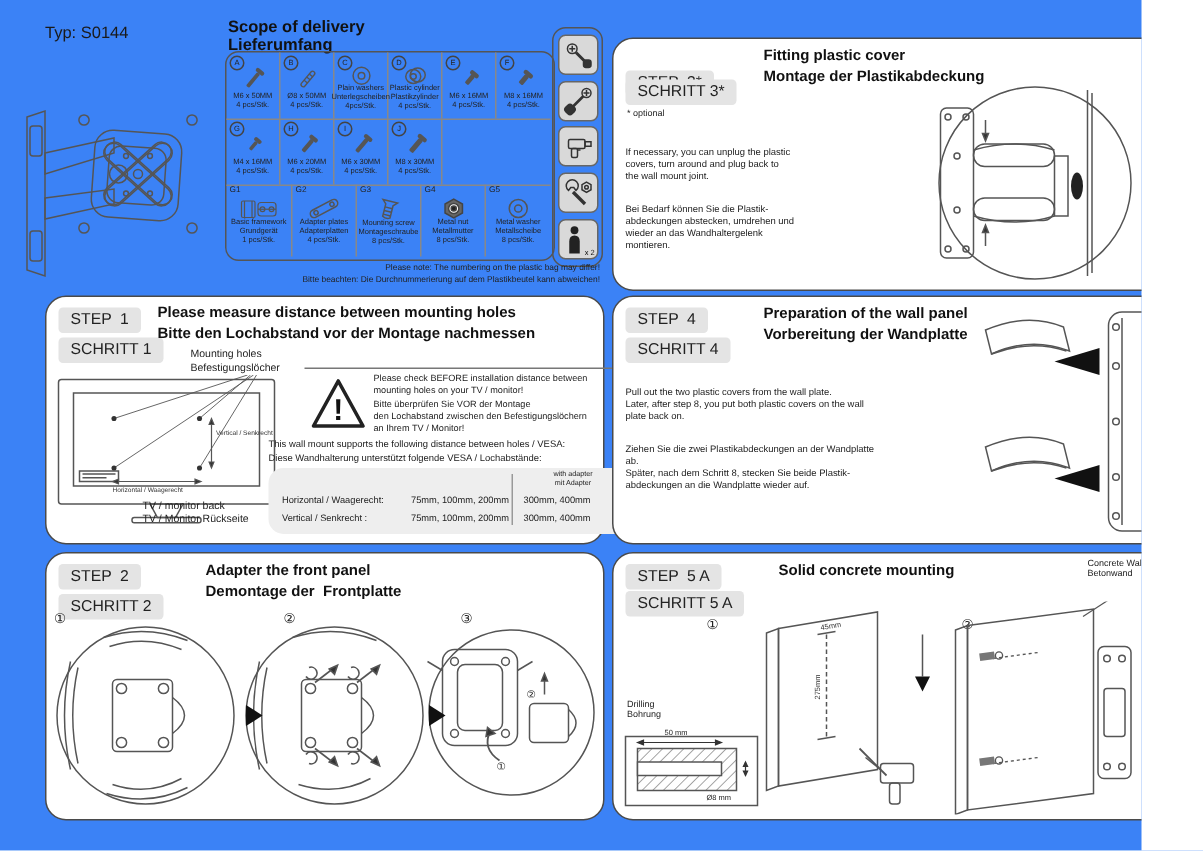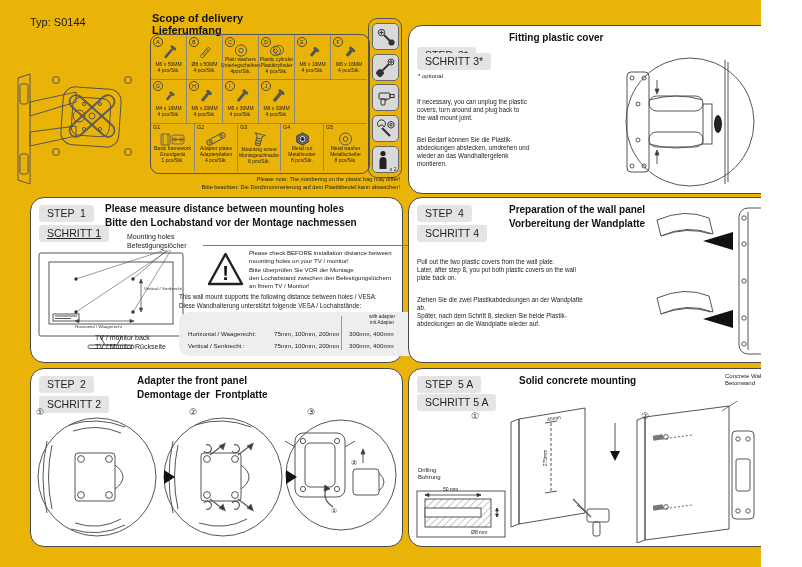--- a/index.html
+++ b/index.html
@@ -1,16 +1,16 @@
 <!DOCTYPE html>
 <html><head>
 <meta charset="utf-8">
 <style>
   html,body{margin:0;padding:0;background:#fff;}
-  #page{position:relative;width:761px;height:567px;background:#eab308;overflow:hidden;
+  #page{position:relative;width:761px;height:567px;background:#3b82f6;overflow:hidden;
         font-family:"Liberation Sans",sans-serif;color:#1a1a1a;}
   .panel{position:absolute;border:1.3px solid #4a4a4a;border-radius:14px;background:#fff;}
   .abs{position:absolute;}
   .badge{position:absolute;background:#e4e4e4;color:#222;font-size:10.5px;
          padding:2px 8px 3px 8px;border-radius:3px;white-space:pre;}
   .title-en,.title-de{position:absolute;font-weight:bold;font-size:10px;line-height:1.2;color:#111;white-space:pre;}
   .body-txt{position:absolute;font-size:6.3px;line-height:1.28;white-space:pre-line;color:#222;}
   .lbl7{position:absolute;font-size:7px;line-height:1.25;color:#222;}
   .lbl6{position:absolute;font-size:6px;line-height:1.25;color:#222;}
   .lbl5{position:absolute;font-size:5px;line-height:1.2;color:#222;}
@@ -339,21 +339,21 @@
     </div>
   </div>
 
   <div class="abs" style="left:60px;top:175px;width:340px;">
     <div class="note-line">Please note: The numbering on the plastic bag may differ!</div>
     <div class="note-line">Bitte beachten: Die Durchnummerierung auf dem Plastikbeutel kann abweichen!</div>
   </div>
 
   <div class="panel" style="left:30px;top:197px;width:371px;height:164px;">
     <div class="badge" style="left:8px;top:7px;">STEP  1</div>
-    <div class="badge" style="left:8px;top:27px;text-decoration:underline;">SCHRITT 1</div>
+    <div class="badge" style="left:8px;top:27px;">SCHRITT 1</div>
     <div class="title-en" style="left:74px;top:5px;">Please measure distance between mounting holes</div>
     <div class="title-de" style="left:74px;top:19px;">Bitte den Lochabstand vor der Montage nachmessen</div>
     <div class="lbl7" style="left:96px;top:35px;">Mounting holes</div>
     <div class="lbl7" style="left:96px;top:44px;">Befestigungslöcher</div>
 
     <svg class="abs" style="left:6px;top:52px;" width="164" height="102" viewBox="0 0 164 102">
       <g stroke="#555" stroke-width="1" fill="none">
         <rect x="2" y="3" width="144" height="83" rx="2"></rect>
         <rect x="12" y="12" width="124" height="62"></rect>
         <polygon points="63,86 68,95 80,95 85,86"></polygon>
@@ -484,20 +484,21 @@
     </svg>
     <div class="abs" style="left:320px;top:90px;font-size:7px;">②</div>
     <div class="abs" style="left:300px;top:138px;font-size:7px;">①</div>
   </div>
 
   <div class="panel" style="left:408px;top:25px;width:388px;height:167px;">
     <div class="badge" style="left:8px;top:21px;">STEP  3*</div>
     <div class="badge" style="left:8px;top:27px;">SCHRITT 3*</div>
     <div class="lbl6" style="left:9px;top:47px;">* optional</div>
     <div class="title-en" style="left:100px;top:6px;">Fitting plastic cover</div>
+    <div class="title-de" style="left:100px;top:20px;">Montage der Plastikabdeckung</div>
     <div class="body-txt" style="left:8px;top:72px;width:160px;">If necessary, you can unplug the plastic
 covers, turn around and plug back to
 the wall mount joint.</div>
     <div class="body-txt" style="left:8px;top:110px;width:170px;">Bei Bedarf können Sie die Plastik-
 abdeckungen abstecken, umdrehen und
 wieder an das Wandhaltergelenk
 montieren.</div>
     <svg class="abs" style="left:178px;top:28px;" width="206" height="136" viewBox="0 0 206 136">
       <g stroke="#555" stroke-width="1" fill="none">
         <circle cx="103" cy="68" r="64"></circle>

